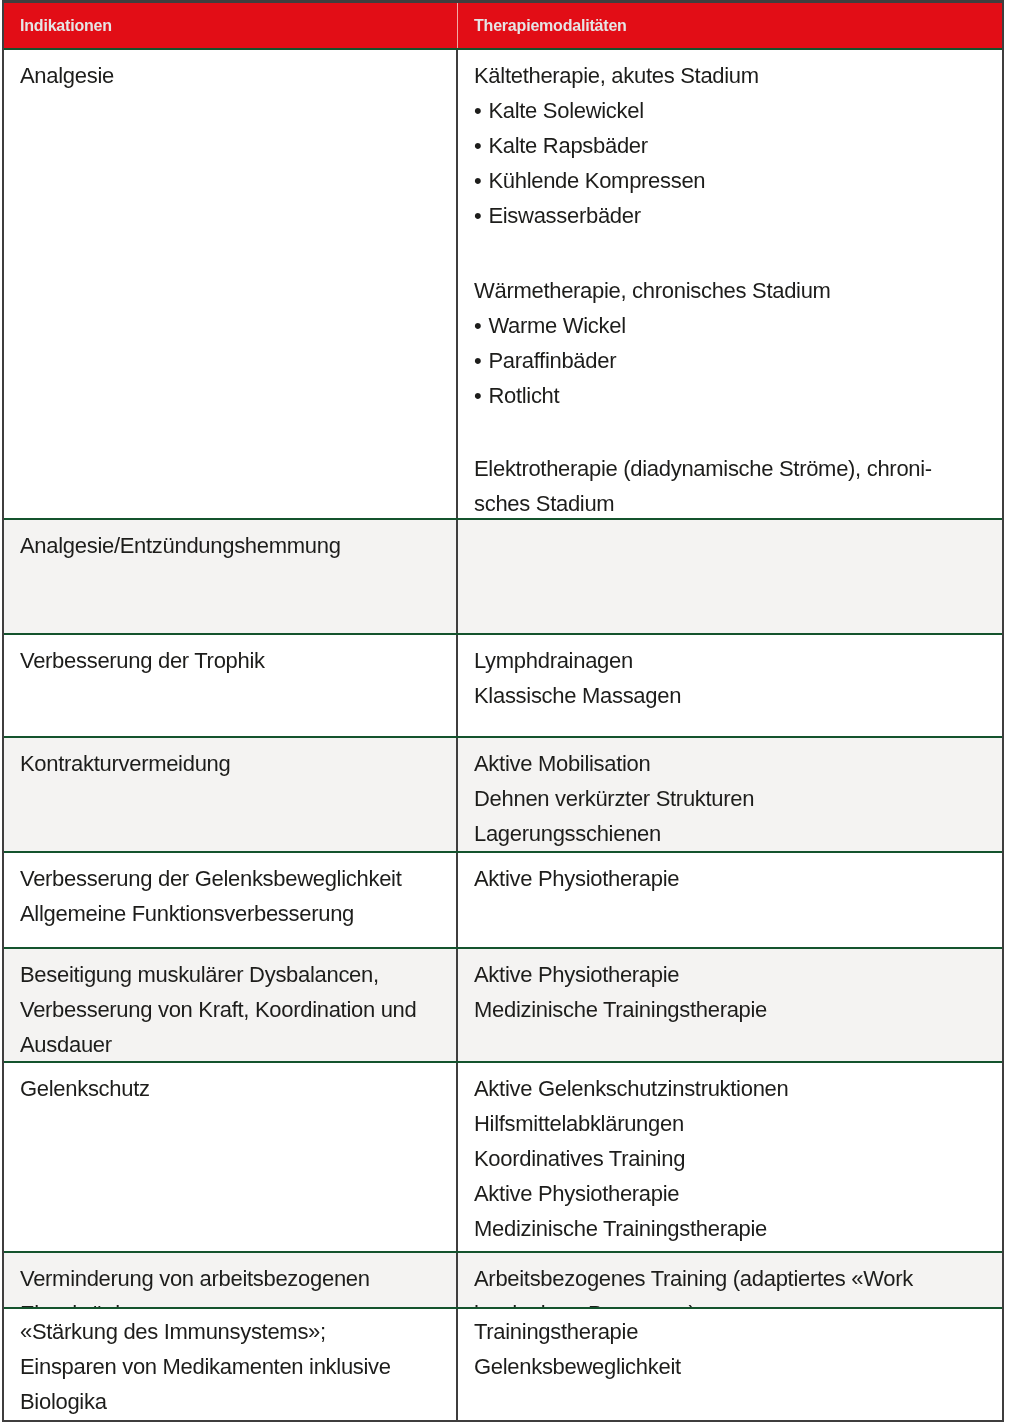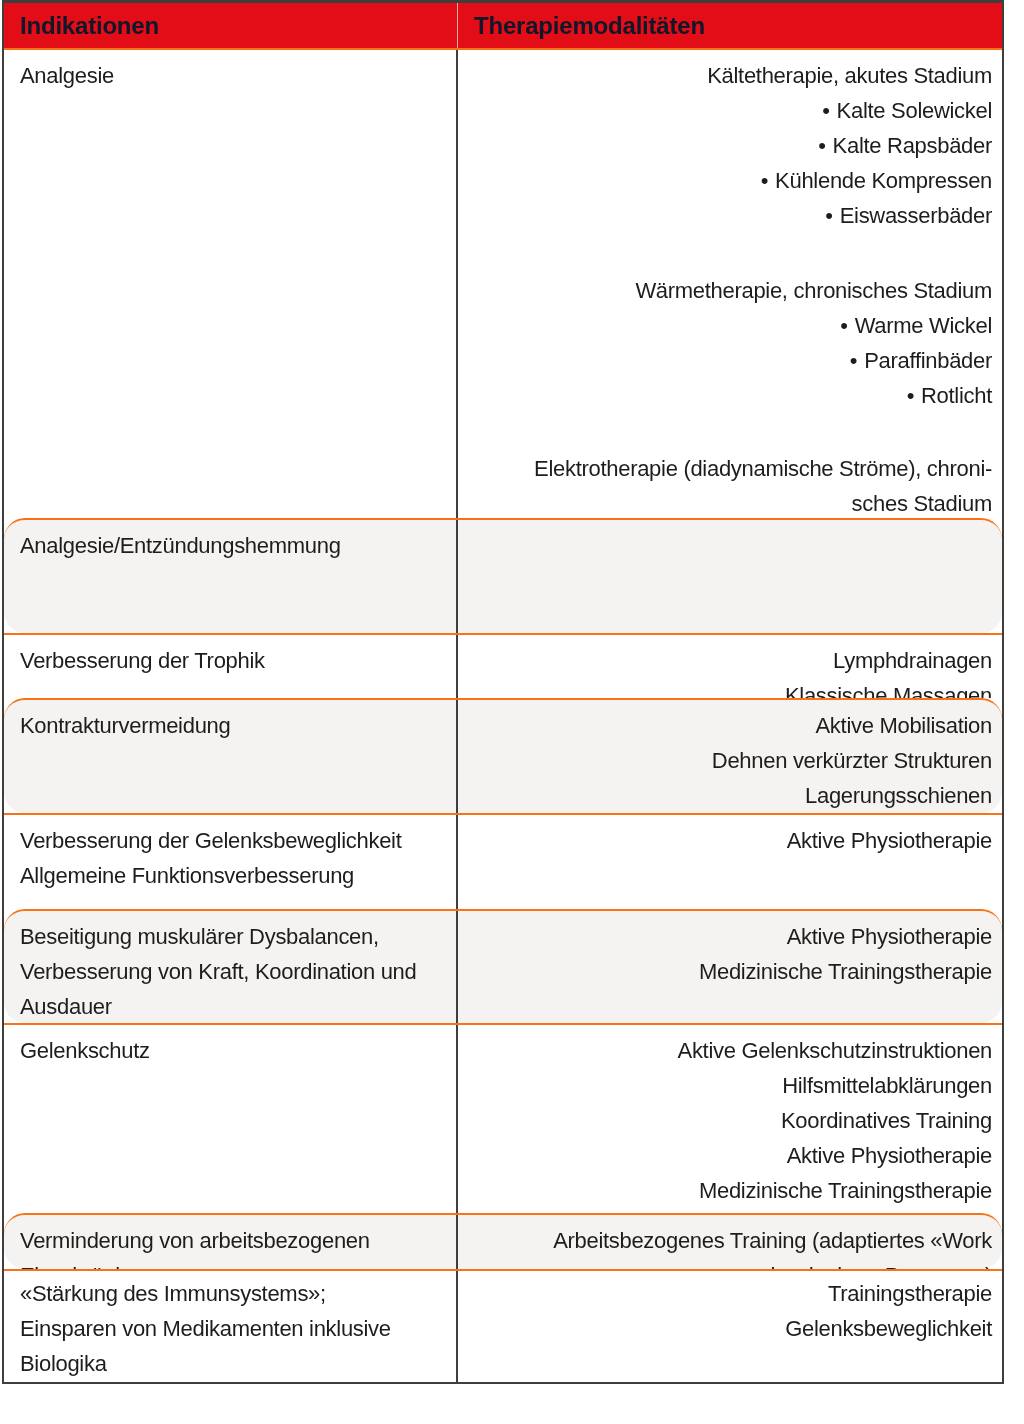--- a/index.html
+++ b/index.html
@@ -18,61 +18,60 @@
     box-sizing:border-box;
     background:#ffffff;
   }
   .thead{
     display:flex;
     height:45px;
     background:#e20d16;
   }
   .thead .cell{
     display:flex; align-items:center;
-    color:#0f172a;
+    color:#e5e5e5;
     font-weight:bold;
-    font-size:24px;
+    font-size:16px;
     letter-spacing:-0.2px;
   }
   .row{
     display:flex;
-    border-top:2px solid #f97316;
+    border-top:2px solid #14532d;
     box-sizing:border-box;
     background:#ffffff;
   }
-  .row.alt{ background:#f4f3f2;border-radius:21px; }
+  .row.alt{ background:#f4f3f2; }
   .cell{
     box-sizing:border-box;
     overflow:hidden;
   }
   .cl{
     width:454px;
     flex:0 0 454px;
     border-right:2px solid #3f3e3e;
     padding:8px 12px 0 16px;
   }
   .cr{
     flex:1;
     padding:8px 10px 0 16px;
-    text-align:right;
   }
   .thead .cl{ border-right:1px solid #f2aaa4; padding-top:0; }
   .thead .cr{ padding-top:0; }
   .line{
     font-size:22px;
     line-height:35px;
     letter-spacing:-0.3px;
     white-space:nowrap;
   }
   .line .b{ display:inline-block; margin-right:7px; }
   .gap40{ margin-top:40px; }
   .gap38{ margin-top:38px; }
   .r1{ height:470px; }
   .r2{ height:115px; }
-  .r3{ height:65px; }
+  .r3{ height:103px; }
   .r4{ height:115px; }
   .r5{ height:96px; }
   .r6{ height:114px; }
   .r7{ height:190px; }
   .r8{ height:56px; }
   .r9{ height:113px; }
   .r9 .cell{ padding-top:5px; }
 </style>
 </head>
 <body>

